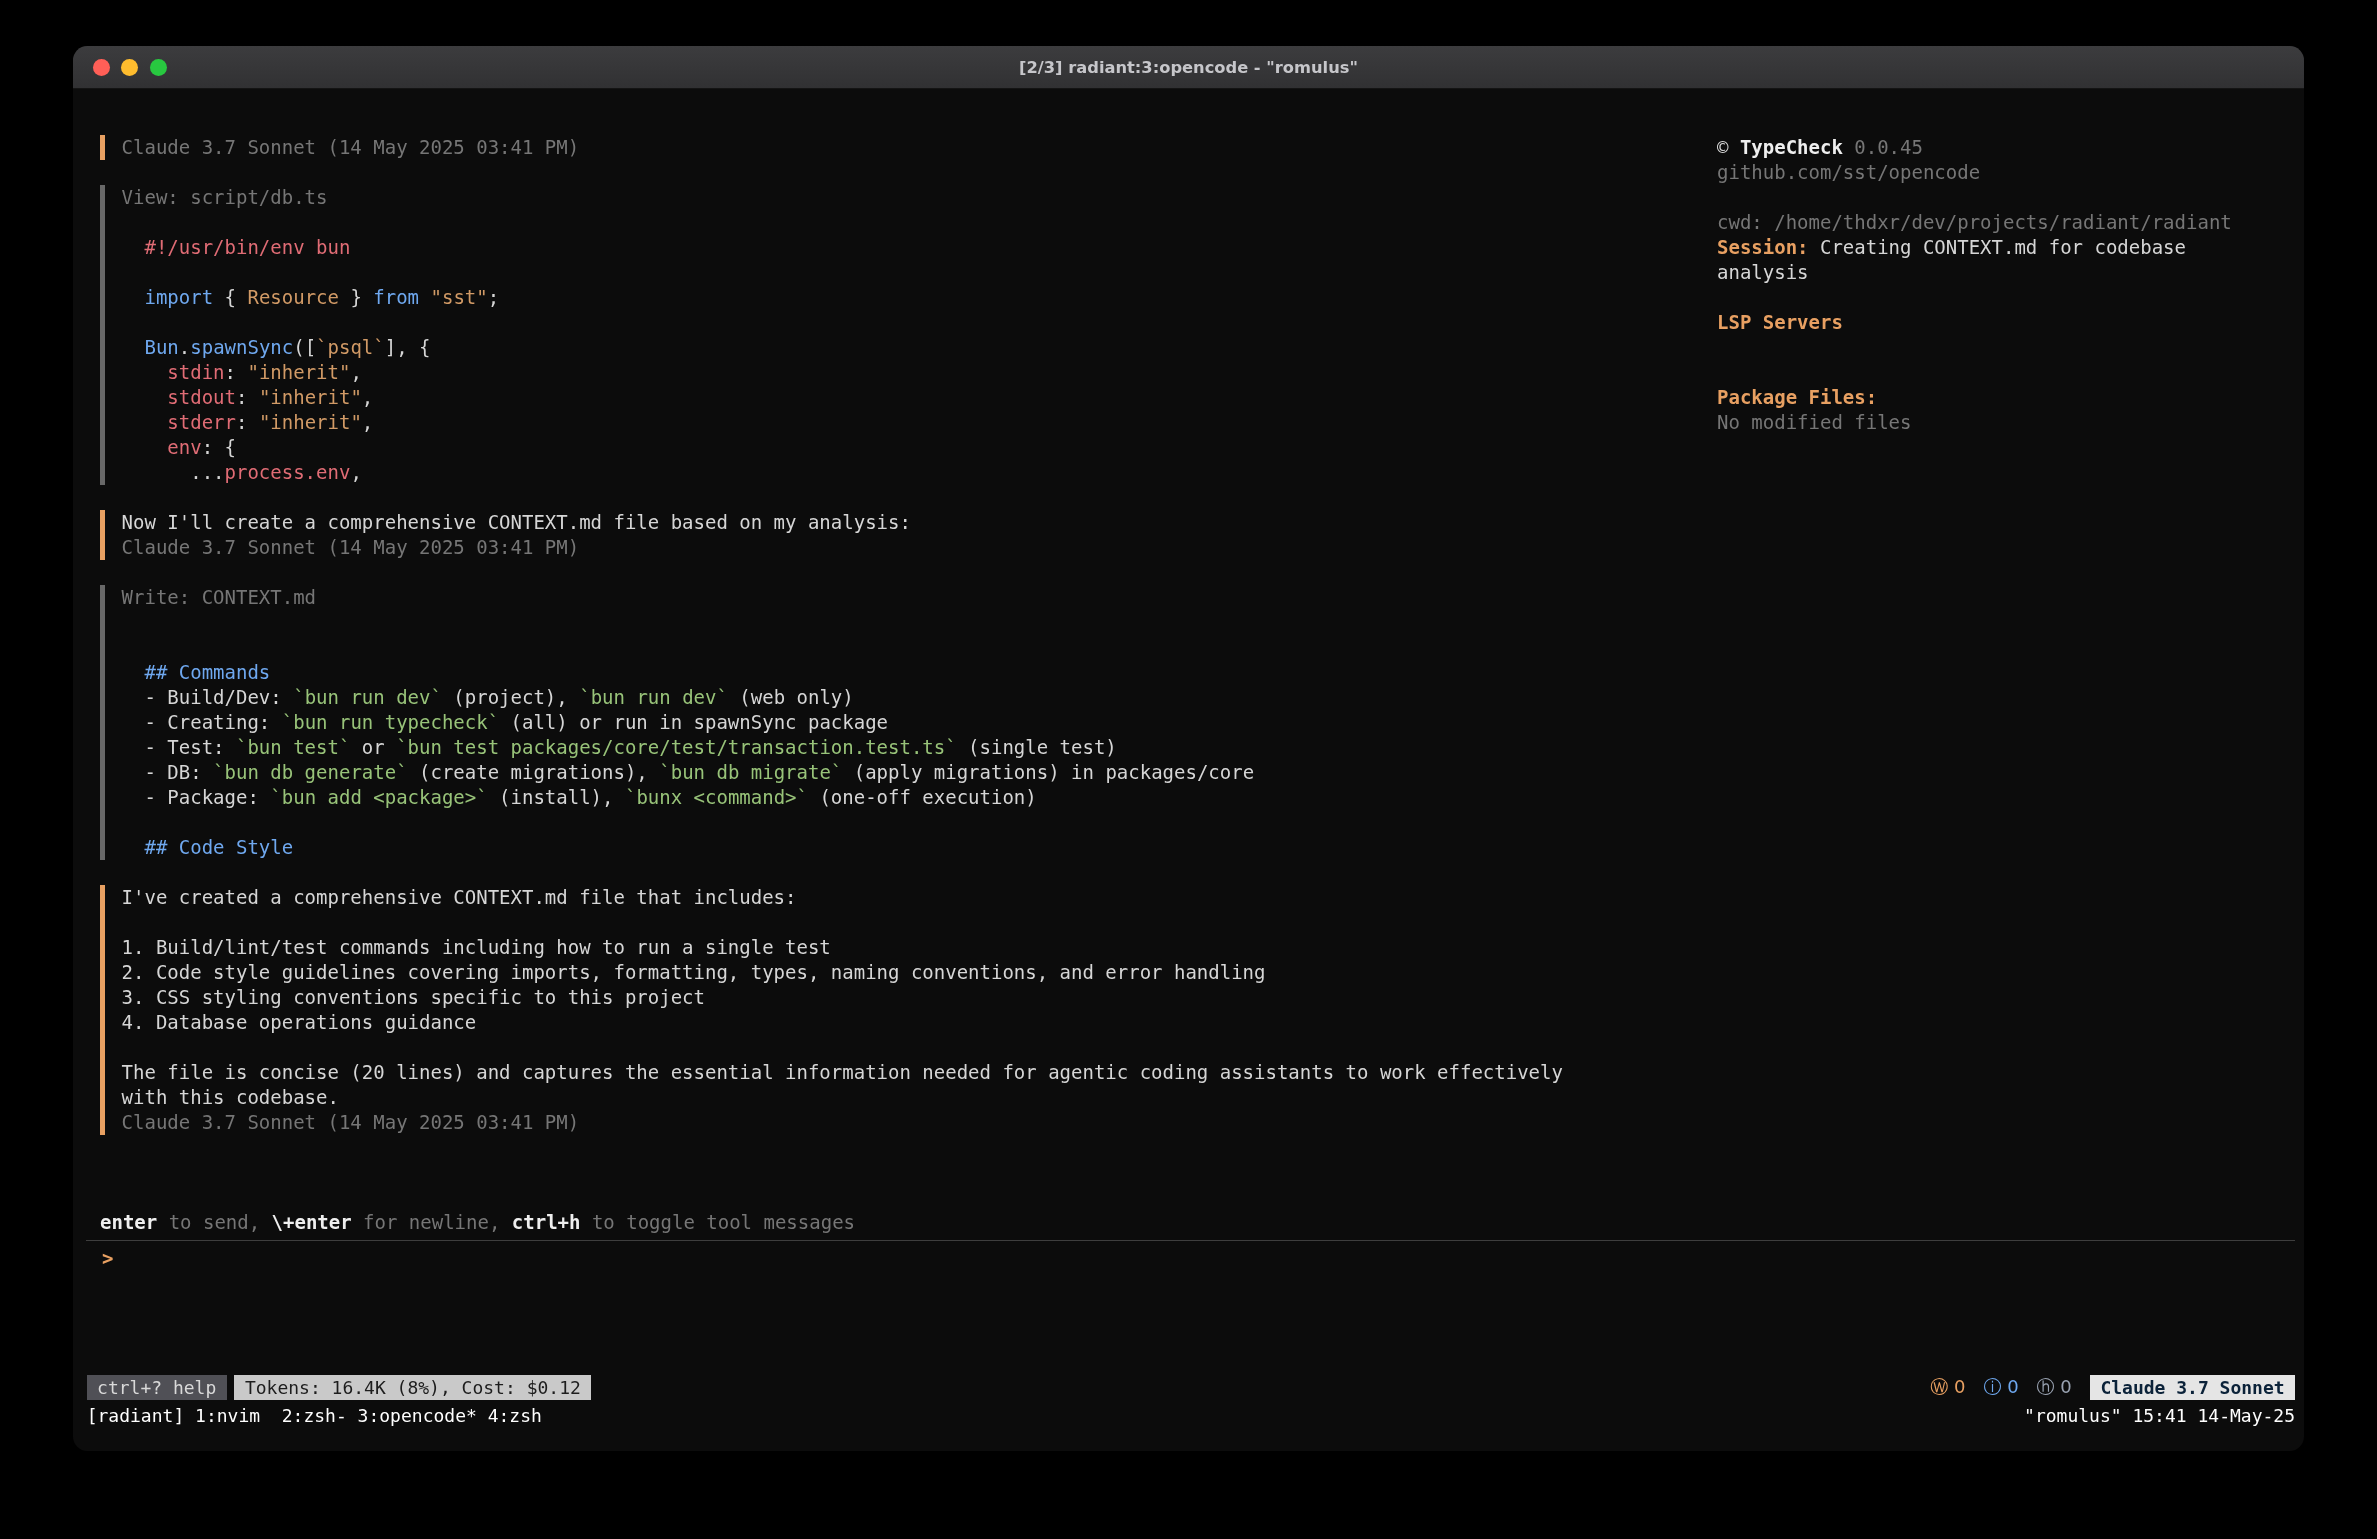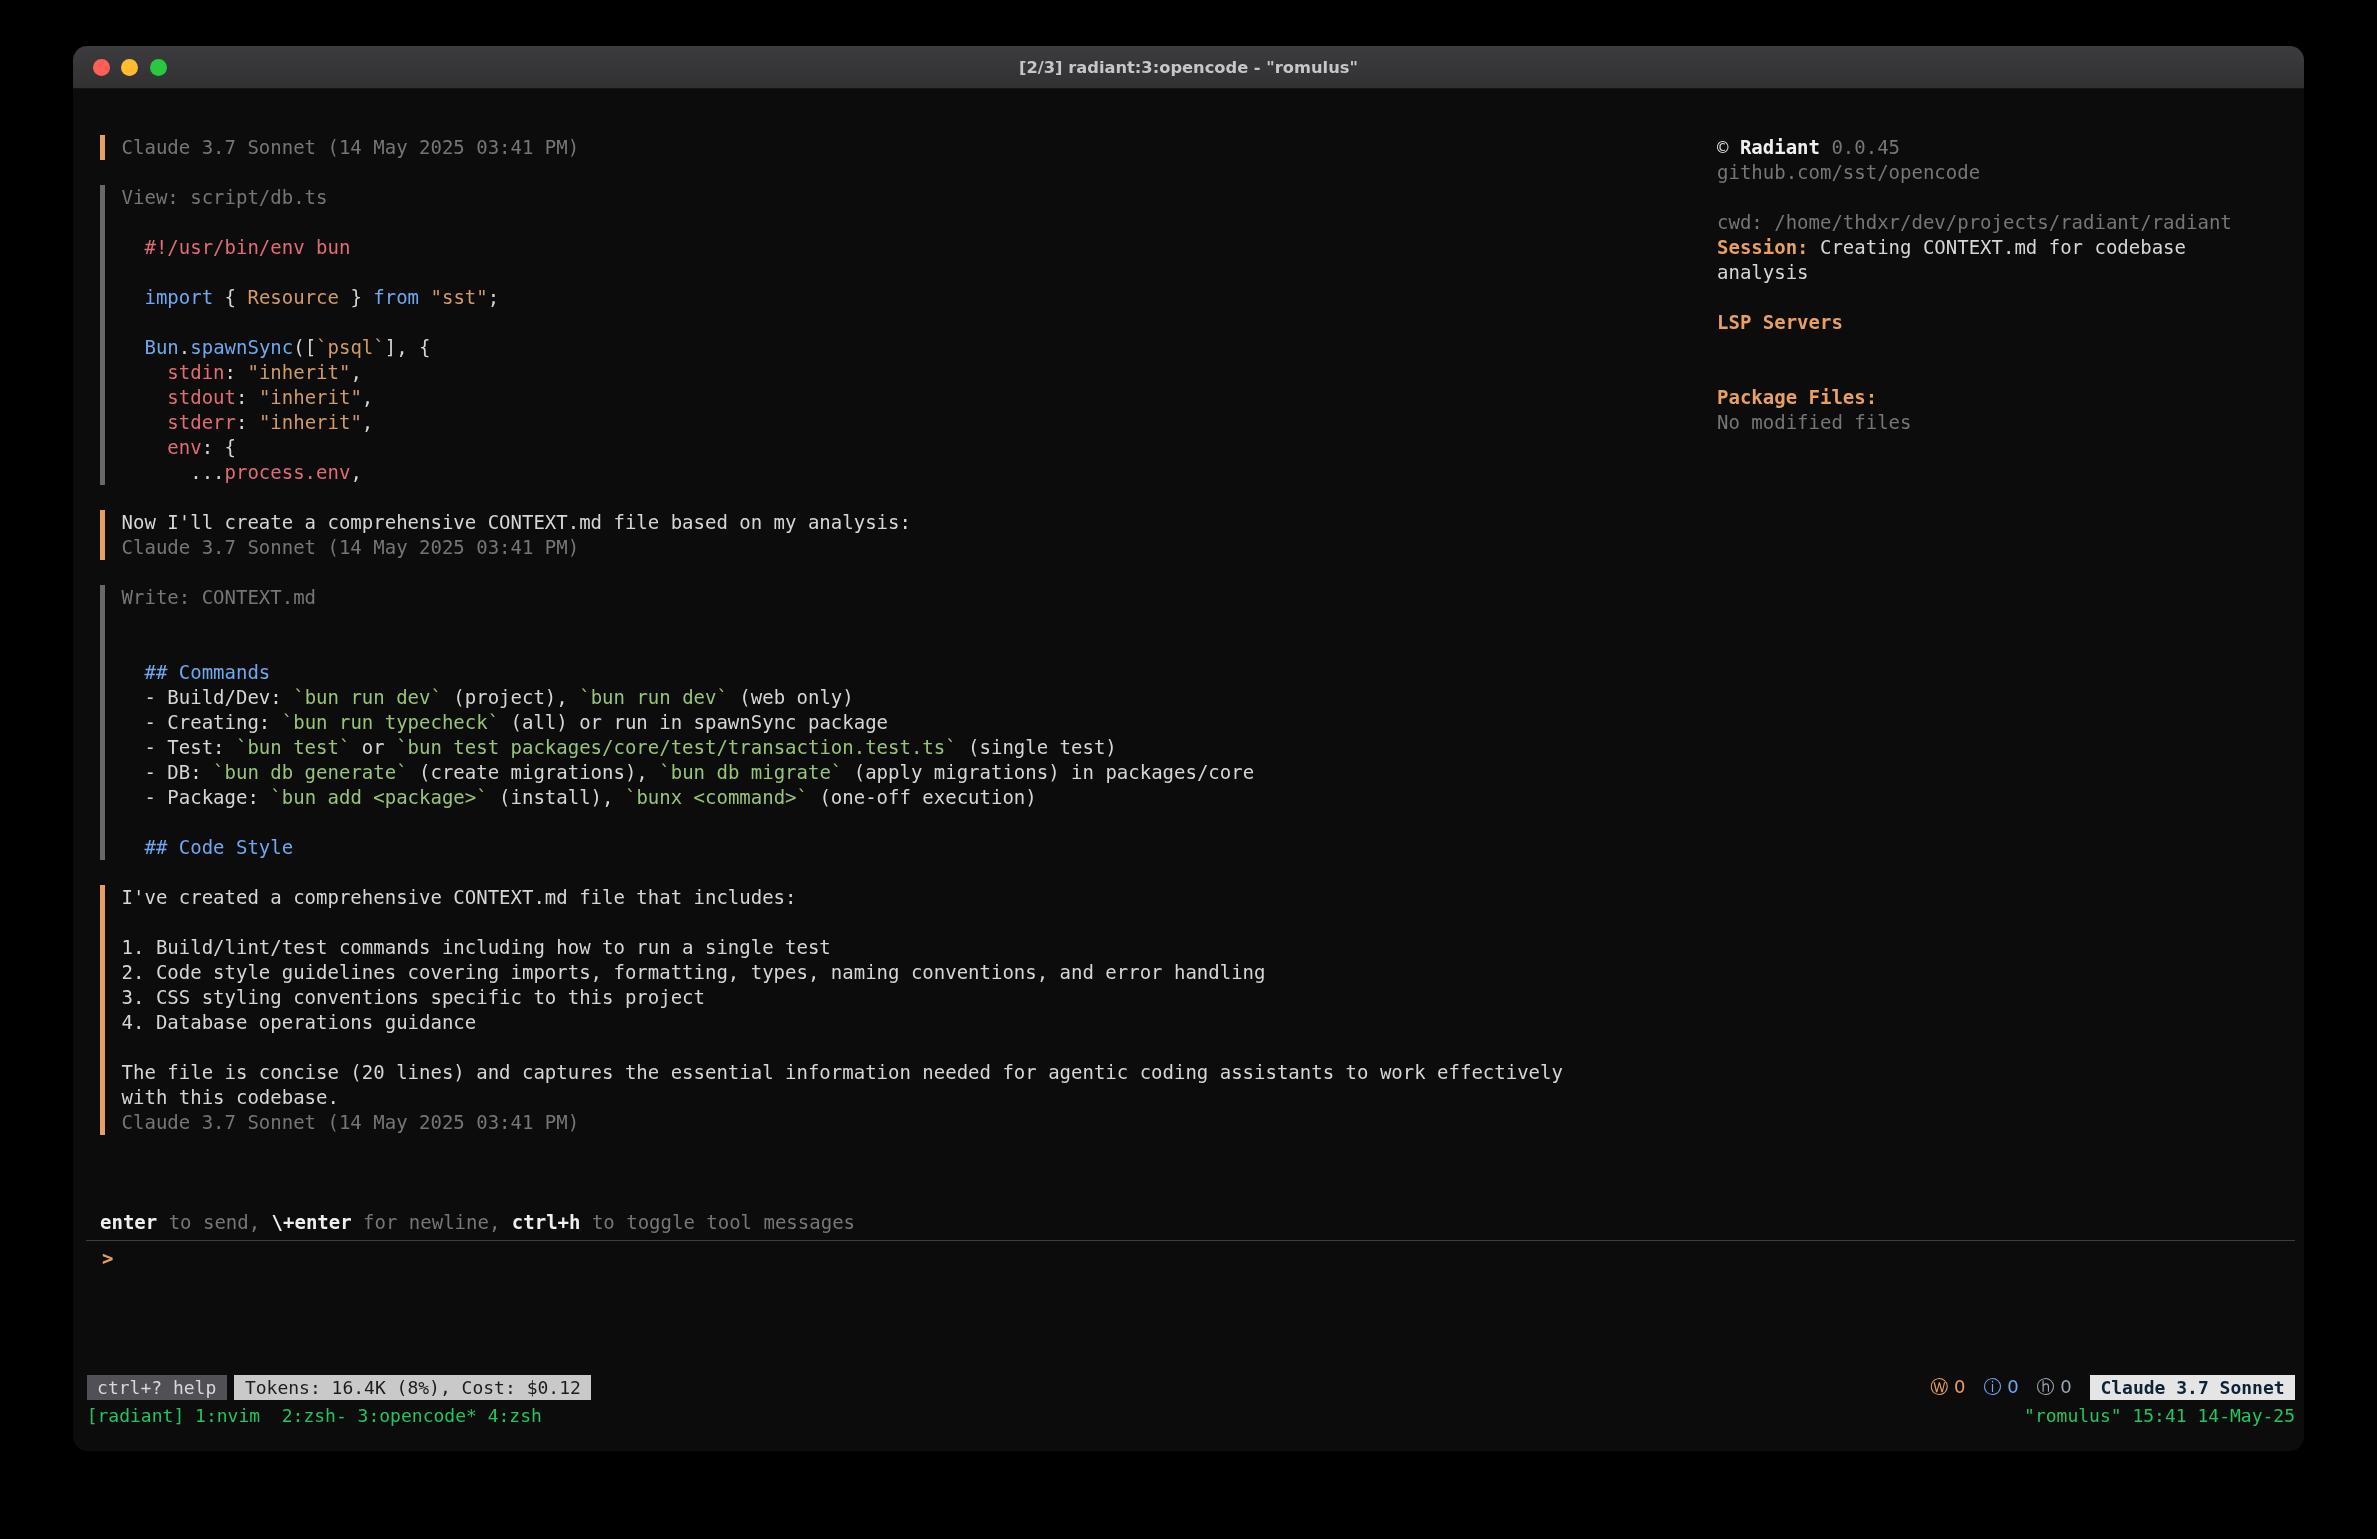--- a/index.html
+++ b/index.html
@@ -68,21 +68,21 @@
   .counters { display: inline-flex; align-items: center; gap: 18px; margin-right: 10.4px; }
   .counter { white-space: pre; font-family: "DejaVu Sans", "DejaVu Sans Mono", sans-serif; }
   .counter-orange { color: #e8a062; }
   .counter-blue   { color: #6fa8ef; }
   .counter-gray   { color: #9aa3b2; }
   .badge-model { background: #e5e5e5; color: #0b2239; font-weight: bold; }
 
   
   .tmux-row { flex: none; height: 25px; margin: 2.6px 9px 23.5px 13.7px;
               display: flex; align-items: center; justify-content: space-between;
-              font-size: 18px; color: #22c55e; white-space: pre; }
+              font-size: 18px; color: #ffffff; white-space: pre; }
 </style>
 </head>
 <body>
 
 <div class="page">
   <div class="window">
 
     <div class="titlebar">
       <div class="traffic-lights">
         <span class="tl tl-red"></span>
@@ -153,21 +153,21 @@
                 <div class="line">&nbsp;</div>
                 <div class="line"><span class="c-fg">The file is concise (20 lines) and captures the essential information needed for agentic coding assistants to work effectively</span></div>
                 <div class="line"><span class="c-fg">with this codebase.</span></div>
                 <div class="line"><span class="c-dim">Claude 3.7 Sonnet (14 May 2025 03:41 PM)</span></div>
               </div>
             </div>
           </div>
       </div>
       <div class="sidebar">
         <div>
-            <div class="line"><span class="c-fg">© </span><span class="c-bold">Radiant</span><span class="c-fg"> </span><span class="c-dim">0.0.45</span></div>
+            <div class="line"><span class="c-fg">© </span><span class="c-bold">TypeCheck</span><span class="c-fg"> </span><span class="c-dim">0.0.45</span></div>
             <div class="line"><span class="c-dim">github.com/sst/opencode</span></div>
             <div class="line">&nbsp;</div>
             <div class="line"><span class="c-dim">cwd: /home/thdxr/dev/projects/radiant/radiant</span></div>
             <div class="line"><span class="c-ob">Session:</span><span class="c-fg"> Creating CONTEXT.md for codebase</span></div>
             <div class="line"><span class="c-fg">analysis</span></div>
             <div class="line">&nbsp;</div>
             <div class="line"><span class="c-ob">LSP Servers</span></div>
             <div class="line">&nbsp;</div>
             <div class="line">&nbsp;</div>
             <div class="line"><span class="c-ob">Package Files:</span></div>

